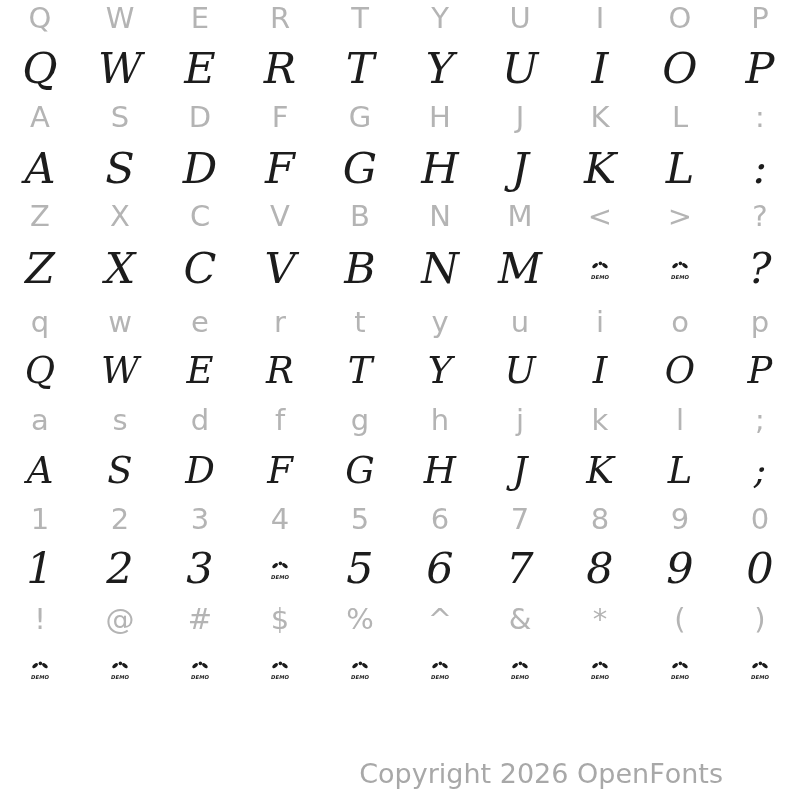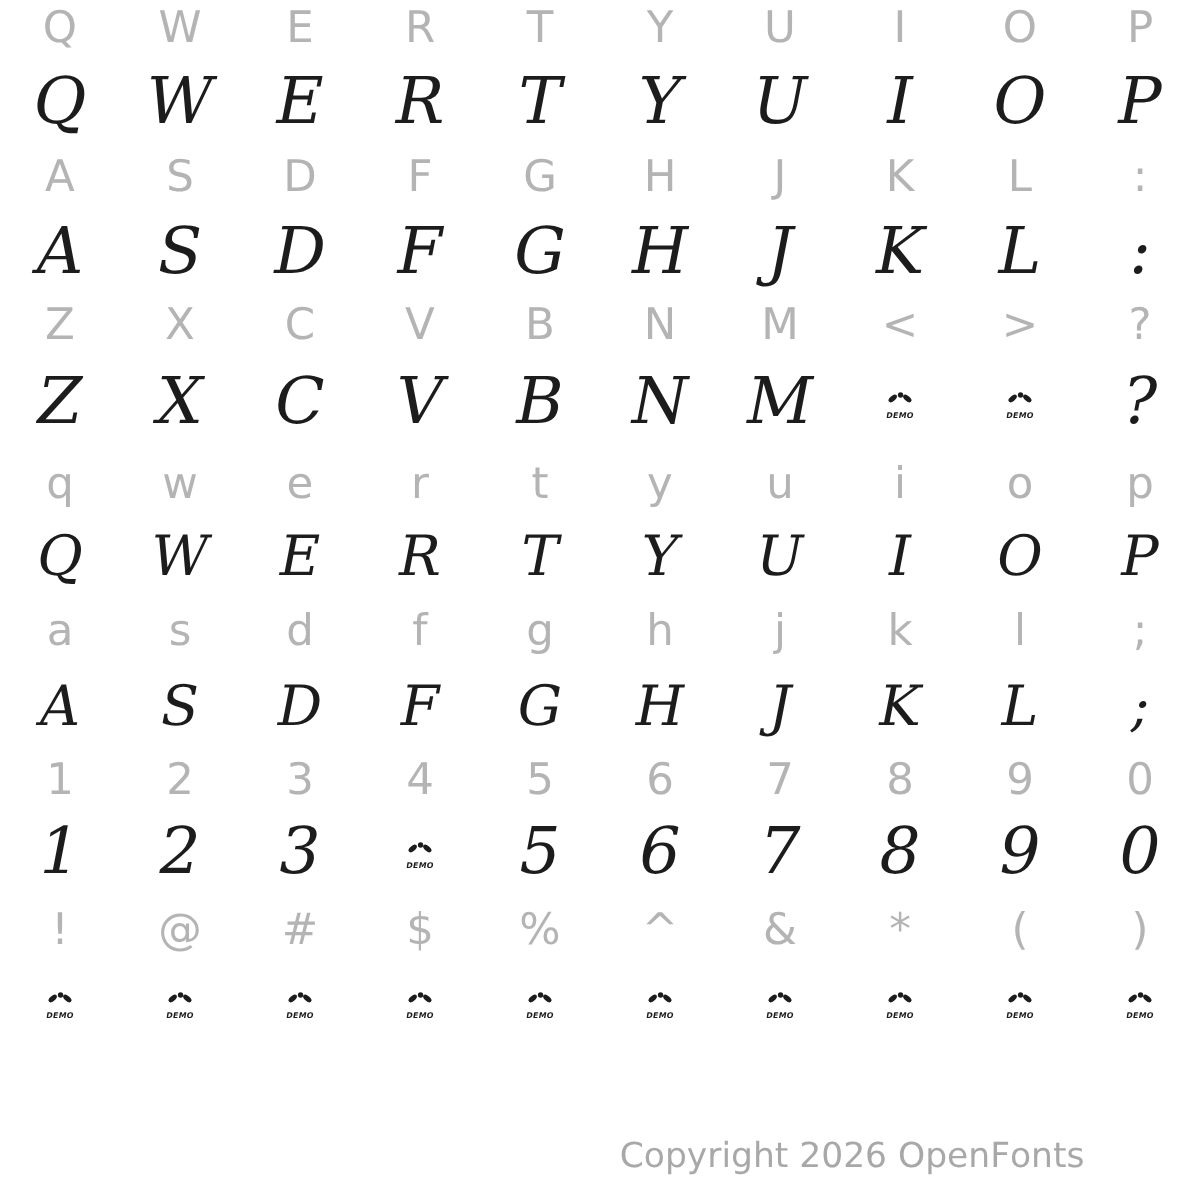--- a/index.html
+++ b/index.html
@@ -43,21 +43,21 @@
 
   .demo-stamp {
     display: inline-flex;
     transform: translateY(2px);
   }
   .footer-copyright {
     position: absolute;
     top: 758px;
     right: 77px;
     font-family: "DejaVu Sans", sans-serif;
-    font-size: 23px;
+    font-size: 27px;
     color: #a8a8a8;
     text-align: center;
   }
 </style>
 </head>
 <body>
 
 <div id="charmap">
     <div class="char-row row-reference" style="top: -7px;">
       <span class="cell">Q</span>

